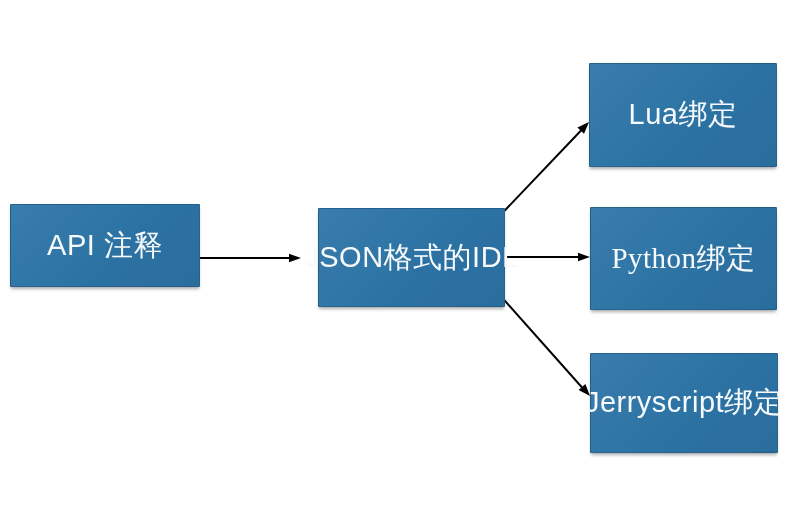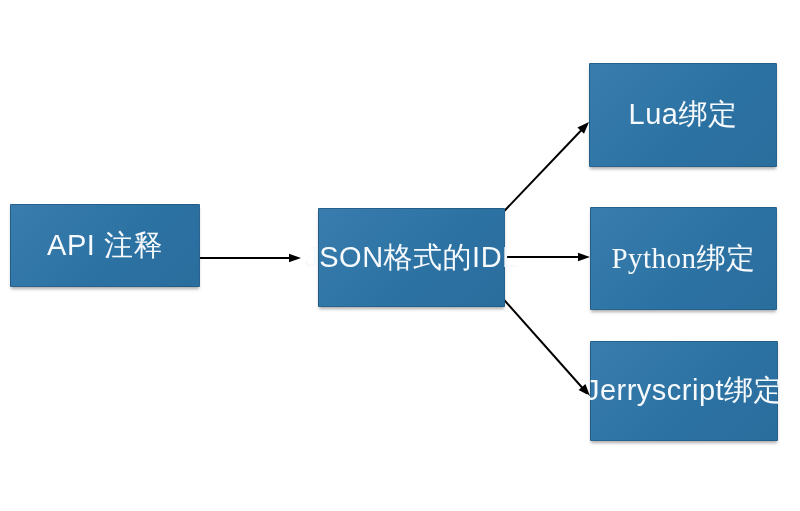--- a/index.html
+++ b/index.html
@@ -33,21 +33,21 @@
     font-size: 29px;
     font-weight: 300;
     letter-spacing: 0.5px;
     white-space: nowrap;
     text-align: center;
   }
   .node-api         { left: 10px;  top: 204px; width: 190px; height: 83px; }
   .node-idl         { left: 302px; top: 208px; width: 187px; height: 99px; margin-left: 16px;  }
   .node-lua         { left: 589px; top: 63px;  width: 188px; height: 104px; }
   .node-python      { left: 590px; top: 207px; width: 187px; height: 103px; font-family: Liberation Serif, serif; }
-  .node-jerryscript { left: 590px; top: 341px; width: 188px; height: 100px; }
+  .node-jerryscript { left: 590px; top: 353px; width: 188px; height: 100px; }
   .edges-layer {
     position: absolute;
     left: 0; top: 0;
     width: 800px;
     height: 511px;
     pointer-events: none;
   }
   .edge-line { stroke: #000000; stroke-width: 2; }
   .edge-head { fill: #000000; stroke: none; }
 </style>

